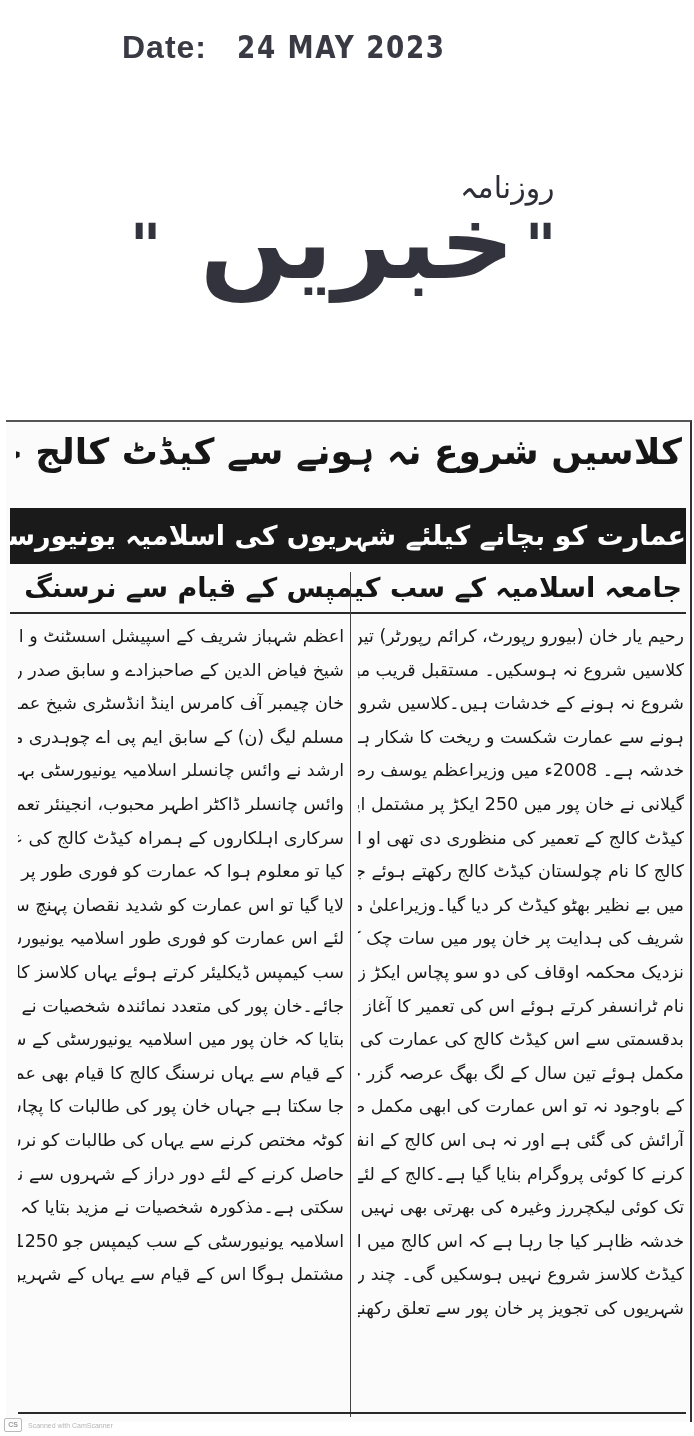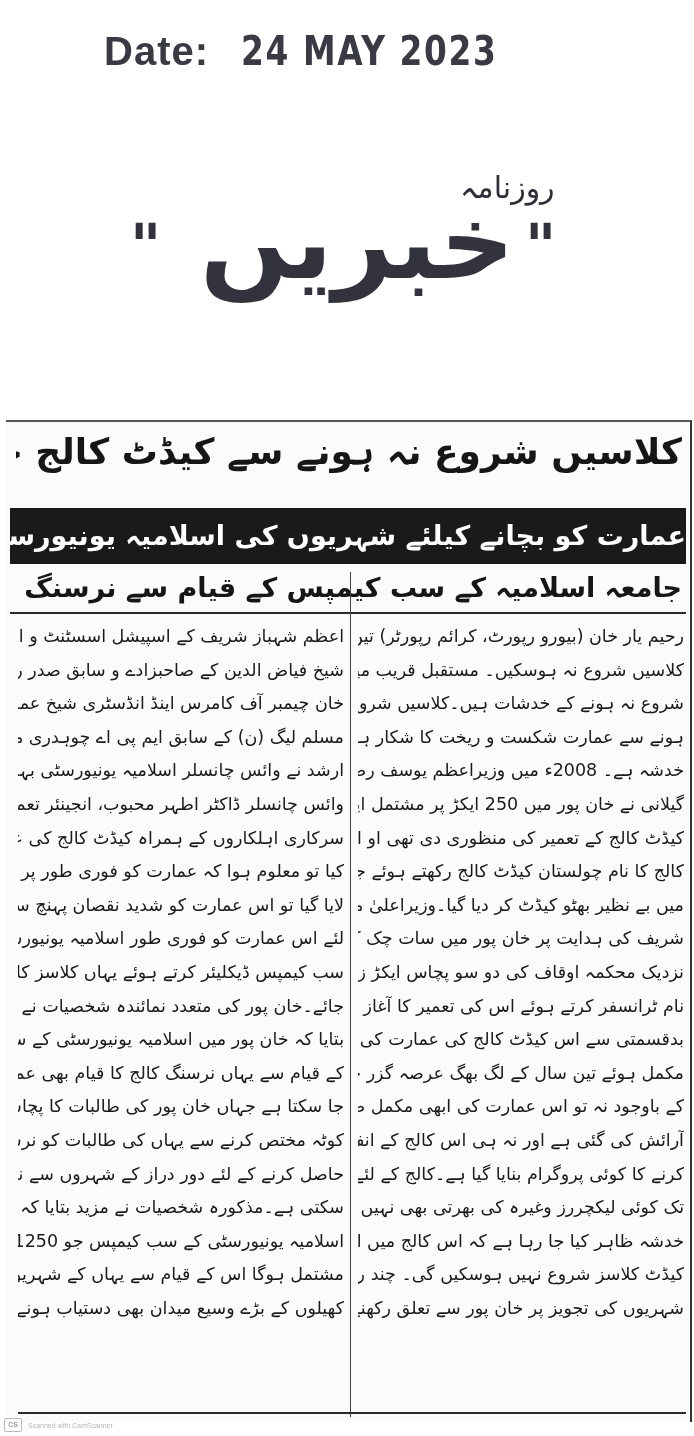--- a/index.html
+++ b/index.html
@@ -10,25 +10,25 @@
     body {
       width: 694px;
       height: 1436px;
       position: relative;
       overflow: hidden;
       font-family: "DejaVu Sans", sans-serif;
       color: #1e1e22;
     }
     .date-stamp {
       position: absolute;
-      left: 104px;
+      left: 122px;
       top: 28px;
       font-family: "Liberation Sans", sans-serif;
       font-weight: bold;
-      font-size: 40px;
+      font-size: 32px;
       color: #3a3a44;
       letter-spacing: 1px;
       white-space: nowrap;
       text-align: center;
     }
     .date-stamp .date-label { margin-right: 20px; }
     .date-stamp .date-value {
       font-family: "DejaVu Sans", sans-serif;
       font-weight: bold;
       letter-spacing: 2px;
@@ -262,21 +262,20 @@
       <span class="line">سب کیمپس ڈیکلیئر کرتے ہوئے یہاں کلاسز کا آغاز کیا</span>
       <span class="line">جائے۔خان پور کی متعدد نمائندہ شخصیات نے خبریں کو</span>
       <span class="line">بتایا کہ خان پور میں اسلامیہ یونیورسٹی کے سب کیمپس</span>
       <span class="line">کے قیام سے یہاں نرسنگ کالج کا قیام بھی عمل میں لایا</span>
       <span class="line">جا سکتا ہے جہاں خان پور کی طالبات کا پچاس فیصد تک</span>
       <span class="line">کوٹہ مختص کرنے سے یہاں کی طالبات کو نرسنگ کی تعلیم</span>
       <span class="line">حاصل کرنے کے لئے دور دراز کے شہروں سے نجات مل</span>
       <span class="line">سکتی ہے۔مذکورہ شخصیات نے مزید بتایا کہ خان پور میں</span>
       <span class="line">اسلامیہ یونیورسٹی کے سب کیمپس جو 1250 ایکڑ پر</span>
       <span class="line">مشتمل ہوگا اس کے قیام سے یہاں کے شہریوں کو</span>
-      <span class="line">کھیلوں کے بڑے وسیع میدان بھی دستیاب ہونے</span>
     </div>
 
   <div class="bottom-rule"></div>
 </div>
 
 <div class="watermark">
   <span class="cs-logo">CS</span>
   <span>Scanned with CamScanner</span>
 </div>
 

